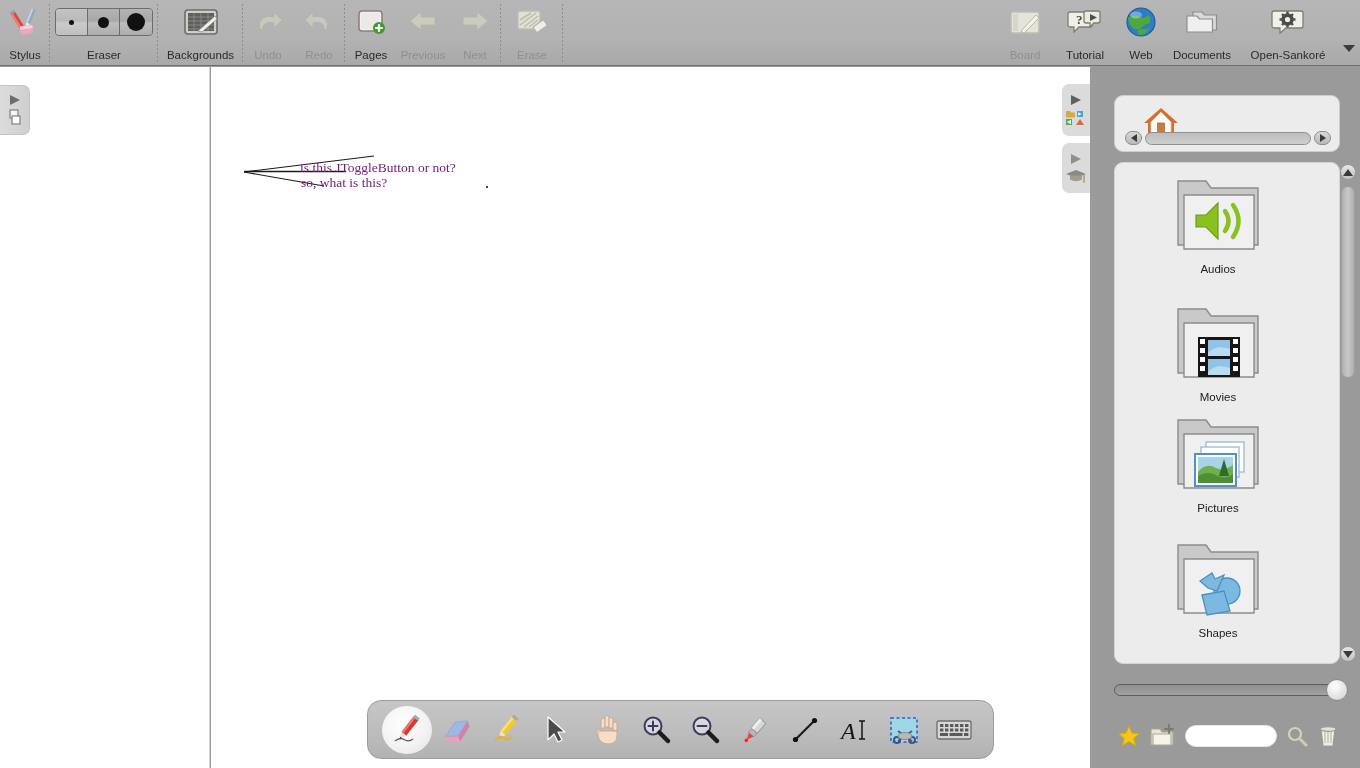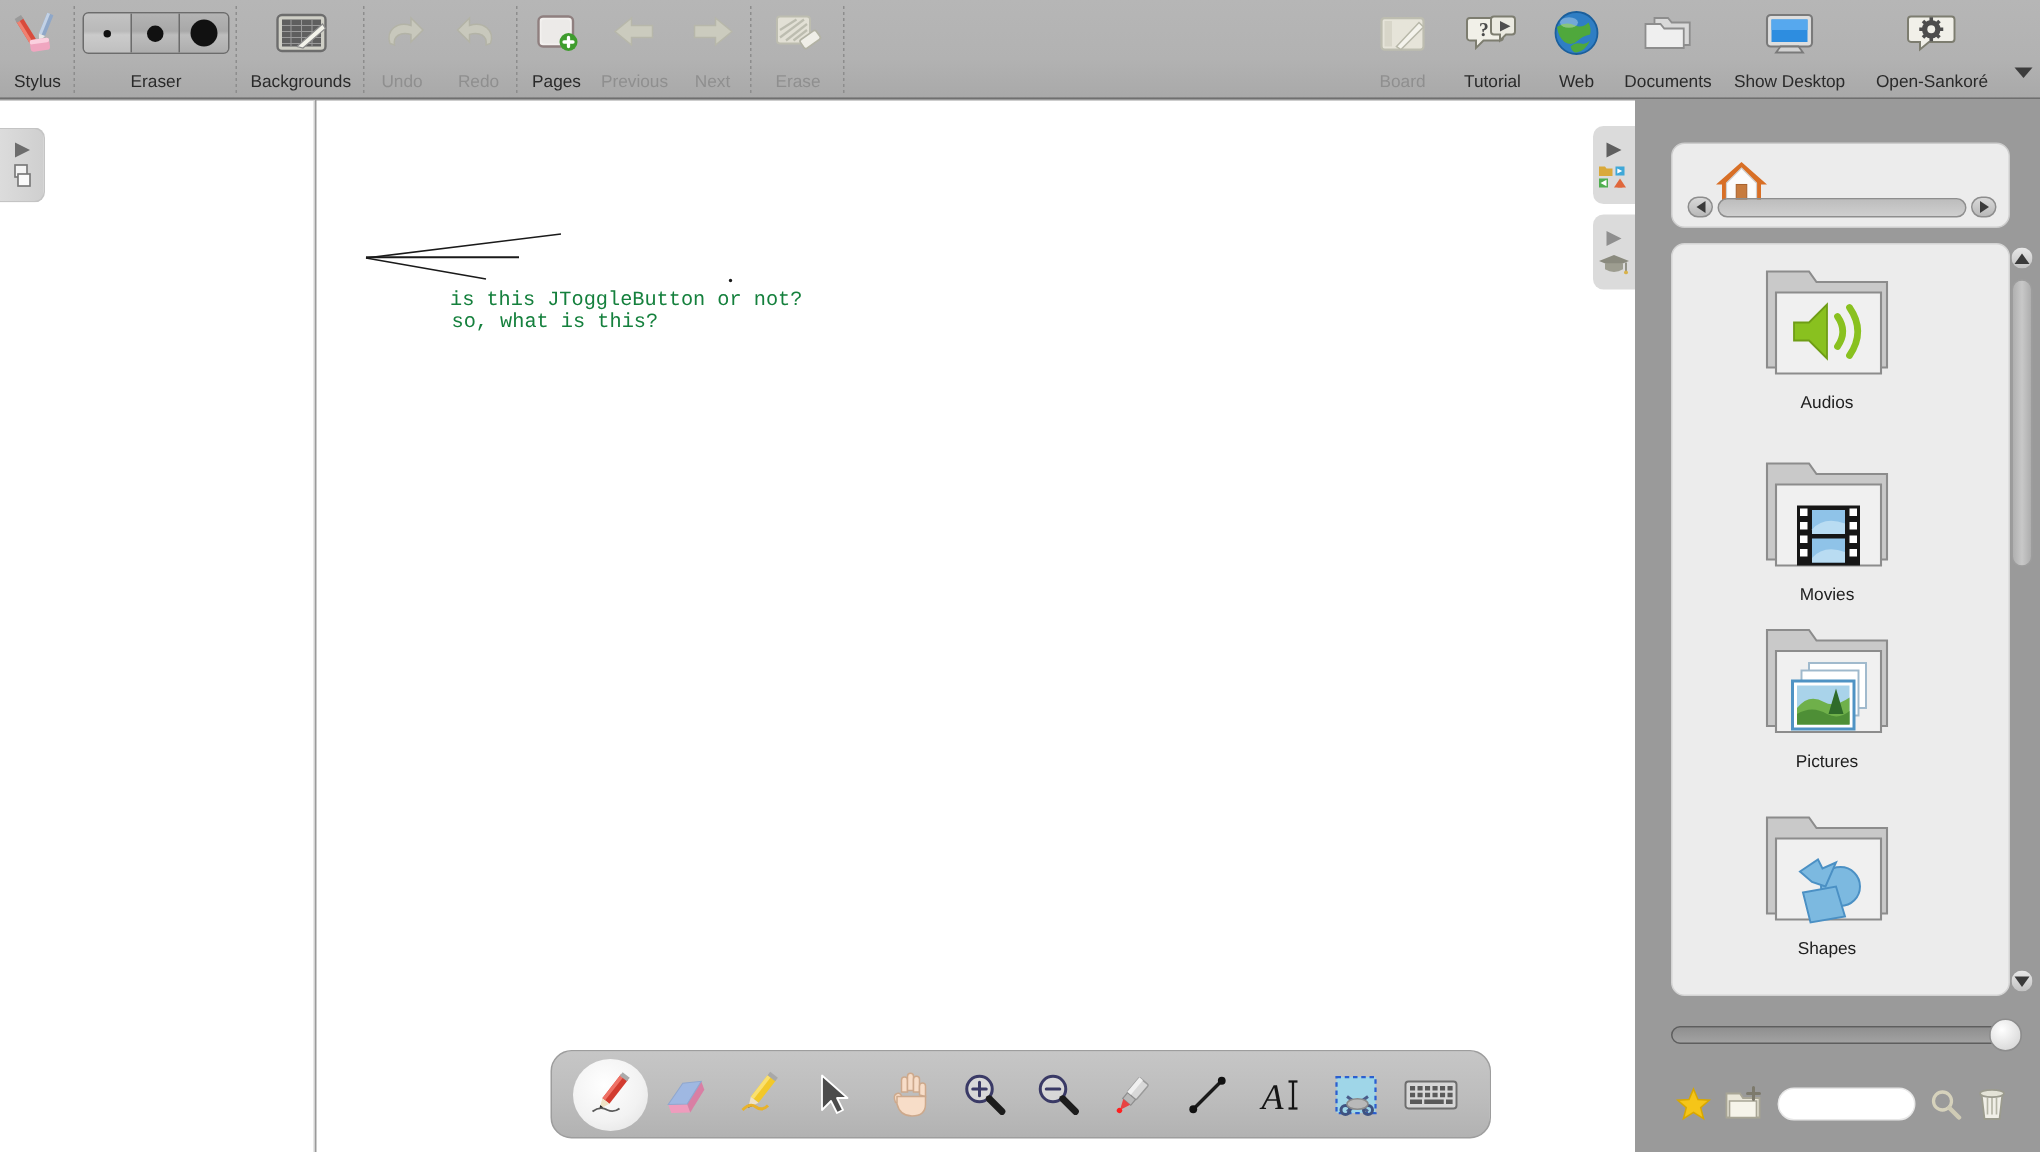--- a/index.html
+++ b/index.html
@@ -78,22 +78,22 @@
 
   
   .canvas {
     position: absolute; left: 211px; top: 67px; width: 879px; height: 701px;
     background: #fff;
   }
   .annotation {
     position: absolute; left: 0; top: 0; width: 879px; height: 701px;
   }
   .anno-text {
-    position: absolute; font-family: Liberation Mono, monospace;
-    font-size: 13.5px; color: #15803d; line-height: 15px; white-space: nowrap; margin-top: 33px;
+    position: absolute; font-family: Liberation Serif, serif;
+    font-size: 13.5px; color: #701a75; line-height: 15px; white-space: nowrap;
   }
 
   
   .rhandle {
     position: absolute; right: 0; width: 28px;
     background: rgba(190,190,190,0.55);
     border-radius: 7px 0 0 7px;
     display: flex; flex-direction: column; align-items: center; justify-content: center; gap: 3px;
   }
 
@@ -356,31 +356,20 @@
     <div class="tgroup btn" style="width:72px">
       <div class="ticon">
         <svg width="38" height="30" viewBox="0 0 38 30">
           <path d="M10,5 h9 l2.5,3 h12 v15 h-23.5 z" fill="#d9d9d9" stroke="#8d8d8d" stroke-width="1.2"></path>
           <path d="M4,9 h10 l2.5,3 h13 v13 h-25.5 z" fill="#efefef" stroke="#8d8d8d" stroke-width="1.2"></path>
         </svg>
       </div>
       <div class="tlabel">Documents</div>
     </div>
 
-    <div class="tgroup btn" style="width:90px">
-      <div class="ticon">
-        <svg width="38" height="30" viewBox="0 0 38 30">
-          <rect x="4" y="3" width="30" height="21" rx="2.5" fill="#dedede" stroke="#7a7a7a" stroke-width="1.4"></rect>
-          <rect x="7" y="6" width="24" height="15" fill="#2d8de0"></rect>
-          <rect x="7" y="6" width="24" height="7" fill="#56a8ee"></rect>
-          <path d="M13,24 l-3,4 h18 l-3,-4 z" fill="#d2d2d2" stroke="#7a7a7a" stroke-width="1.2"></path>
-        </svg>
-      </div>
-      <div class="tlabel">Show Desktop</div>
-    </div>
 
     <div class="tgroup btn" style="width:100px">
       <div class="ticon">
         <svg width="36" height="30" viewBox="0 0 36 30">
           <path d="M4,4 h27 a2,2 0 0 1 2,2 v13 a2,2 0 0 1 -2,2 h-15 l-6,5 v-5 h-6 a2,2 0 0 1 -2,-2 v-13 a2,2 0 0 1 2,-2 z" fill="#f1f0e9" stroke="#7d7d70" stroke-width="1.3"></path>
           <g fill="#4d4d4d">
             <circle cx="17.5" cy="12.5" r="6.2"></circle>
           </g>
           <g stroke="#4d4d4d" stroke-width="2.4">
             <line x1="17.5" y1="4.5" x2="17.5" y2="20.5"></line>

